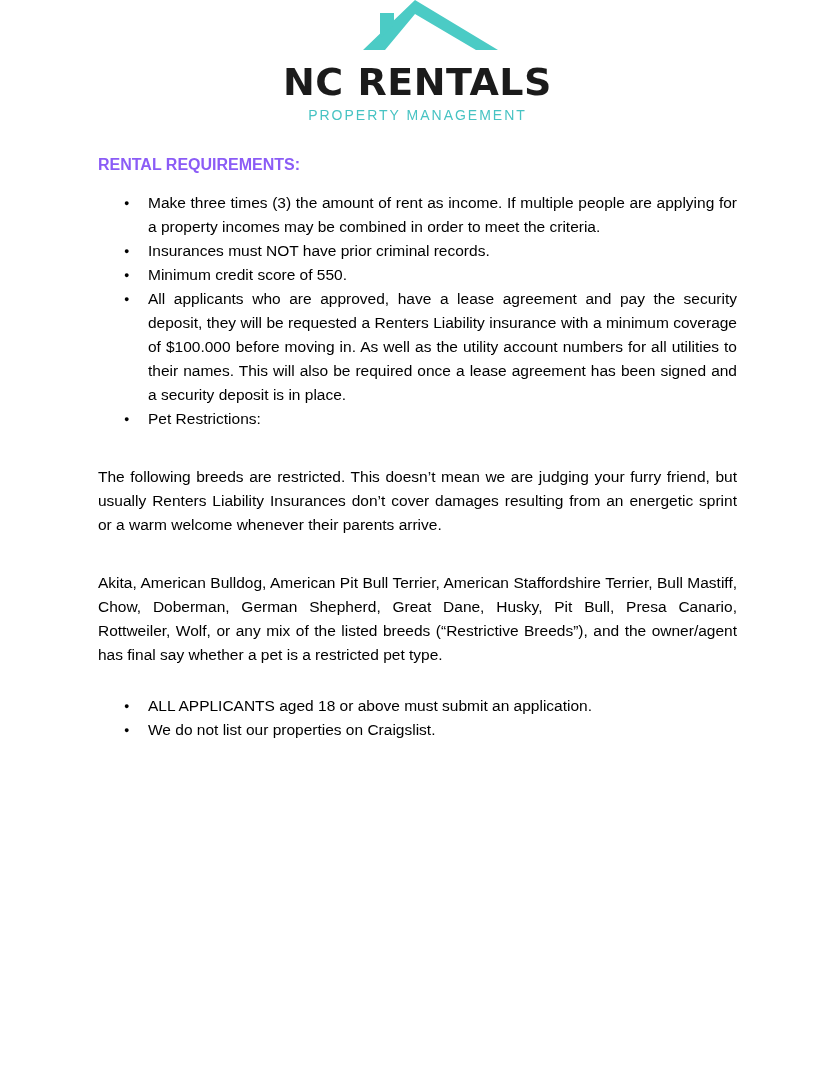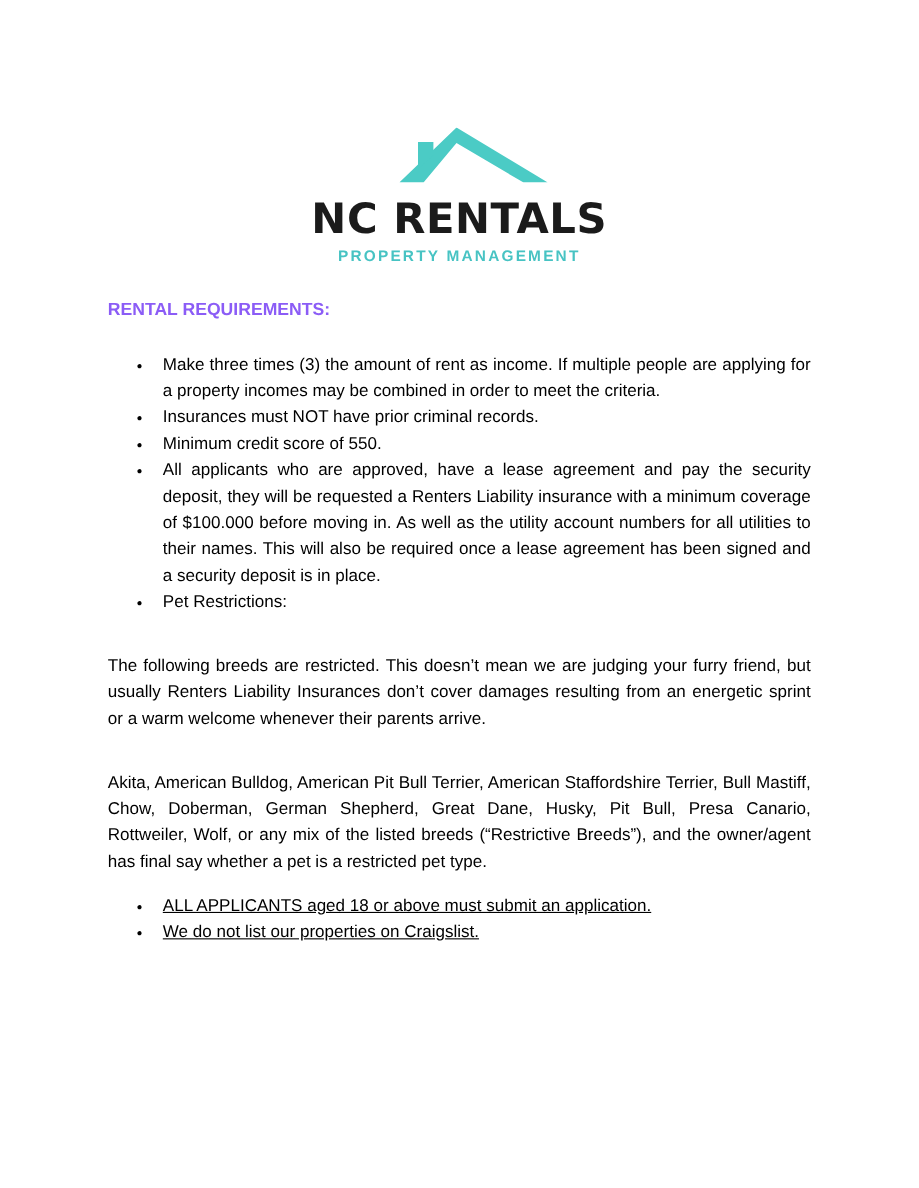--- a/index.html
+++ b/index.html
@@ -7,21 +7,20 @@
   .page {
     width: 835px;
     height: 1080px;
     background: #ffffff;
     font-family: "Liberation Sans", sans-serif;
     color: #000000;
     overflow: hidden;
     position: relative;
   }
   .logo-block {
-    padding-top: 116px;
     text-align: center;
   }
   .roof-icon {
     display: inline-block;
     margin-left: 26px; 
   }
   .brand-name {
     margin-top: 8px;
     font-family: "DejaVu Sans", "Liberation Sans", sans-serif;
     font-size: 38px;
@@ -29,34 +28,34 @@
     font-weight: bold;
     letter-spacing: 0.5px;
     color: #1b1b1b;
   }
   .brand-tagline {
     margin-top: 5px;
     font-size: 14px;
     line-height: 16px;
     letter-spacing: 2px;
     color: #47c3c3;
-    font-weight: bold;
+    font-weight: normal;
   }
   .content {
     padding: 0 98px;
   }
   .doc-heading {
     margin-top: 32px;
     font-size: 16px;
     line-height: 20px;
     font-weight: bold;
     color: #8b5cf6;
   }
   .doc-list {
-    margin-top: 28px;
+    margin-top: 16px;
     padding-left: 38px;
     list-style: none;
   }
   .doc-list li {
     position: relative;
     padding-left: 12px;
     font-size: 15.5px;
     line-height: 24px;
     text-align: justify;
   }
@@ -68,22 +67,21 @@
     font-size: 9px;
     line-height: 24px;
   }
   .doc-paragraph {
     margin-top: 34px;
     font-size: 15.5px;
     line-height: 24px;
     text-align: justify;
   }
   .doc-list.final {
-    margin-top: 16px;
-    text-decoration: underline;
+    margin-top: 27px;
   }
 </style>
 </head>
 <body>
 
 <div class="page">
 
   <header class="logo-block">
     <svg class="roof-icon" width="135" height="50" viewBox="0 0 135 50" aria-hidden="true">
       <path d="M0,50 L52,0 L135,50 L113,50 L52,14 L22,50 Z" fill="#4bcbc5"></path>

